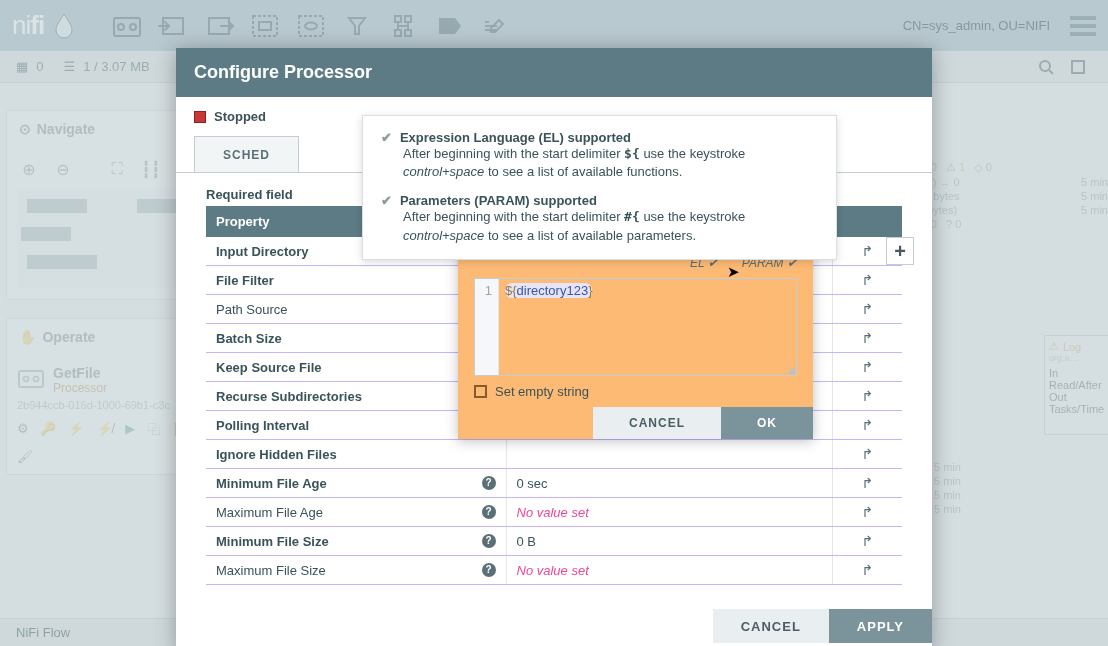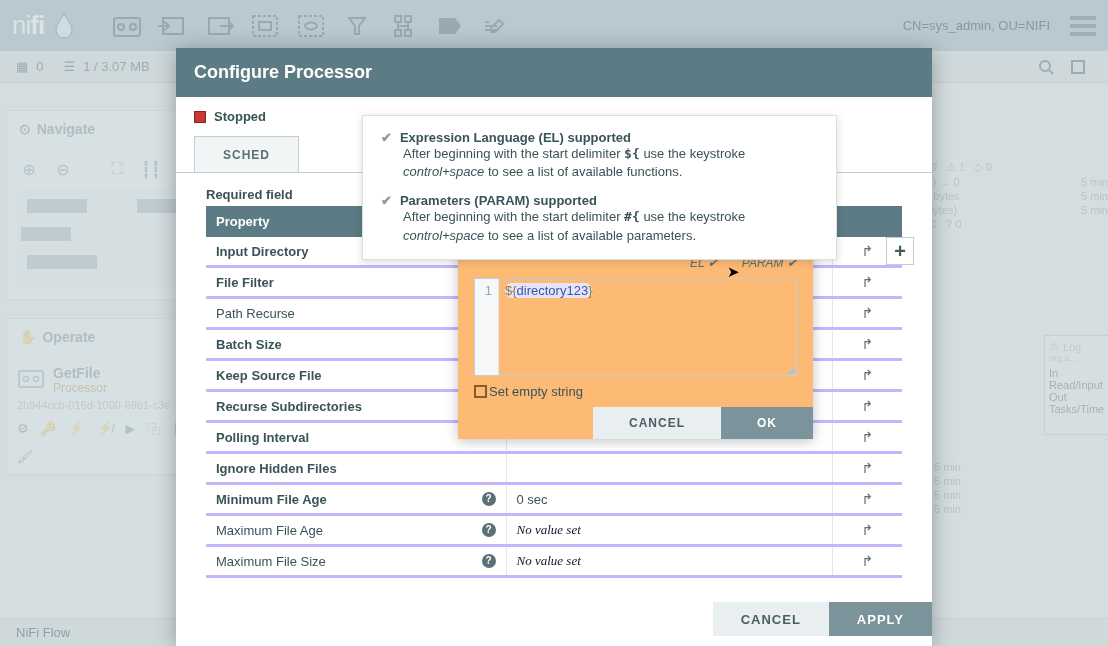--- a/index.html
+++ b/index.html
@@ -47,45 +47,45 @@
 .modal-header { background: #5d7b84; color: #fff; padding: 14px 18px; font-size: 18px; font-weight: bold; }
 .modal-status { padding: 12px 18px; display: flex; align-items: center; font-size: 13px; font-weight: bold; color: #3a5358; }
 .status-box { width: 12px; height: 12px; background: #c83737; border: 1px solid #8e2020; margin-right: 8px; }
 .tabs { display: flex; border-bottom: 1px solid #c2ced2; padding: 0 18px; gap: 0; }
 .tab { padding: 0 28px; height: 36px; display: flex; align-items: center; font-size: 12px; font-weight: bold; color: #5a7076; letter-spacing: 1px; border: 1px solid #c2ced2; border-bottom: none; background: #f2f5f6; margin-right: 4px; }
 .content { padding: 14px 30px; }
 .req-field { font-size: 13px; font-weight: bold; color: #3a5358; margin-bottom: 4px; }
 .add-btn { position: absolute; right: 18px; top: 189px; width: 28px; height: 28px; border: 1px solid #c2ced2; background: #fff; color: #495a5f; font-size: 20px; font-weight: bold; display: flex; align-items: center; justify-content: center;}
 .prop-table { width: 100%; border-collapse: collapse; }
 .prop-table thead th { background: #5d7b84; color: #fff; text-align: left; padding: 8px 10px; font-size: 13px; font-weight: bold; }
-.prop-table tbody td { padding: 6px 10px; font-size: 13px; border-bottom: 3px solid #c4b5fd; }
+.prop-table tbody td { padding: 6px 10px; font-size: 13px; border-bottom: 1px solid #c4b5fd; }
 .prop-name { font-weight: bold; color: #3a5358; width: 300px; }
 .prop-name.normal { font-weight: normal; }
 .prop-val { color: #3a5358; border-left: 1px solid #e2e7e8; position: relative; }
-.novalue { color: #0f172a; font-style: italic; font-family: Liberation Serif, serif; }
+.novalue { color: #ec4899; font-style: italic; }
 .prop-actions { width: 70px; border-left: 1px solid #e2e7e8; text-align: center; }
 .help-icon { float: right; width: 14px; height: 14px; border-radius: 50%; background: #5a7076; color: #fff; font-size: 10px; font-weight: bold; display: inline-flex; align-items: center; justify-content: center; }
 .arrow-icon { color: #5a7076; font-size: 14px; }
 .modal-footer { display: flex; justify-content: flex-end; padding: 10px 0; gap: 0; }
 .modal-footer button { border: none; padding: 0 28px; height: 34px; font-size: 13px; font-weight: bold; letter-spacing: 1px; cursor: pointer; }
 .btn-cancel { background: #e9eef0; color: #4a5f65; }
 .btn-primary { background: #7b939a; color: #fff; }
 
 
 .editor-popup { position: absolute; left: 458px; top: 248px; width: 355px; background: #fdba74; box-shadow: 0 2px 12px rgba(0,0,0,0.25); z-index: 20; }
 .editor-head { display: flex; justify-content: flex-end; gap: 24px; padding: 8px 16px; font-size: 12px; font-style: italic; color: #5a7076; }
 .check { color: #5a7076; }
 .codearea { margin: 0 16px 8px 16px; border: 1px solid #c2ced2; height: 98px; display: flex; font-family: monospace; font-size: 13px; position: relative; }
 .gutter { width: 24px; background: #f5f7f8; border-right: 1px solid #e2e7e8; text-align: right; padding: 4px 6px 0 0; color: #9aa7ab; }
 .codecell { padding: 4px 6px; }
 .code-hl { background: #e8e4f7; border-radius: 7px; }
 .code-brace { color: #937a44; }
 .code-var { color: #3758a8; }
 .resizer { position: absolute; right: 1px; bottom: 1px; width: 0; height: 0; border-left: 8px solid transparent; border-bottom: 8px solid #b8c3c7; }
-.empty-str { margin: 0 16px 8px 16px; display: flex; align-items: center; gap: 2px; font-size: 13px; color: #3a5358; }
+.empty-str { margin: 0 16px 8px 16px; display: flex; align-items: center; gap: 8px; font-size: 13px; color: #3a5358; }
 .chkbox { width: 13px; height: 13px; border: 2px solid #8a5a2a; }
 .editor-footer { display: flex; justify-content: flex-end; }
 .editor-footer button { border: none; padding: 0 36px; height: 32px; font-size: 12px; font-weight: bold; letter-spacing: 1px; }
 
 
 .tooltip { position: absolute; left: 362px; top: 115px; width: 475px; background: #fff; border: 1px solid #d9e0e2; box-shadow: 0 2px 8px rgba(0,0,0,0.15); padding: 14px 18px; z-index: 30; font-size: 13px; color: #3a5358; }
 .tooltip .item { margin-bottom: 12px; }
 .tooltip .item:last-child { margin-bottom: 0; }
 .tooltip .ttl { font-weight: bold; display: flex; align-items: center; gap: 8px; }
 .tooltip .desc { margin-left: 22px; line-height: 1.4; }
@@ -275,21 +275,21 @@
     </div>
 </div>
 
 <div class="proc-box bg-faded" style="right:-20px;top:335px;width:84px;height:100px;padding:4px">
   <div style="display:flex;gap:4px;align-items:center;color:#b48b2a">⚠ <span>Log</span></div>
   <div style="font-size:9px;color:#8a9aa0;margin-bottom:4px">org.a…</div>
   <div style="display:flex;justify-content:space-between">
       <span>In</span>
     </div>
   <div style="display:flex;justify-content:space-between">
-      <span>Read/Input</span>
+      <span>Read/After</span>
     </div>
   <div style="display:flex;justify-content:space-between">
       <span>Out</span>
     </div>
   <div style="display:flex;justify-content:space-between">
       <span>Tasks/Time</span>
     </div>
 </div>
 
 <div class="status-strip bg-faded" style="top:460px;right:124px;width:50px">
@@ -339,21 +339,21 @@
             <td class="prop-name">Input Directory</td>
             <td class="prop-val"></td>
             <td class="prop-actions"><span class="arrow-icon">↱</span></td>
           </tr>
           <tr>
             <td class="prop-name">File Filter</td>
             <td class="prop-val"></td>
             <td class="prop-actions"><span class="arrow-icon">↱</span></td>
           </tr>
           <tr>
-            <td class="prop-name normal">Path Recurse</td>
+            <td class="prop-name normal">Path Source</td>
             <td class="prop-val"></td>
             <td class="prop-actions"><span class="arrow-icon">↱</span></td>
           </tr>
           <tr>
             <td class="prop-name">Batch Size</td>
             <td class="prop-val"></td>
             <td class="prop-actions"><span class="arrow-icon">↱</span></td>
           </tr>
           <tr>
             <td class="prop-name">Keep Source File</td>
@@ -376,20 +376,25 @@
             <td class="prop-actions"><span class="arrow-icon">↱</span></td>
           </tr>
           <tr>
             <td class="prop-name">Minimum File Age<span class="help-icon">?</span></td>
             <td class="prop-val">0 sec</td>
             <td class="prop-actions"><span class="arrow-icon">↱</span></td>
           </tr>
           <tr>
             <td class="prop-name normal">Maximum File Age<span class="help-icon">?</span></td>
             <td class="prop-val"><span class="novalue">No value set</span></td>
+            <td class="prop-actions"><span class="arrow-icon">↱</span></td>
+          </tr>
+          <tr>
+            <td class="prop-name">Minimum File Size<span class="help-icon">?</span></td>
+            <td class="prop-val">0 B</td>
             <td class="prop-actions"><span class="arrow-icon">↱</span></td>
           </tr>
           <tr>
             <td class="prop-name normal">Maximum File Size<span class="help-icon">?</span></td>
             <td class="prop-val"><span class="novalue">No value set</span></td>
             <td class="prop-actions"><span class="arrow-icon">↱</span></td>
           </tr>
         </tbody>
     </table>
   </div>

